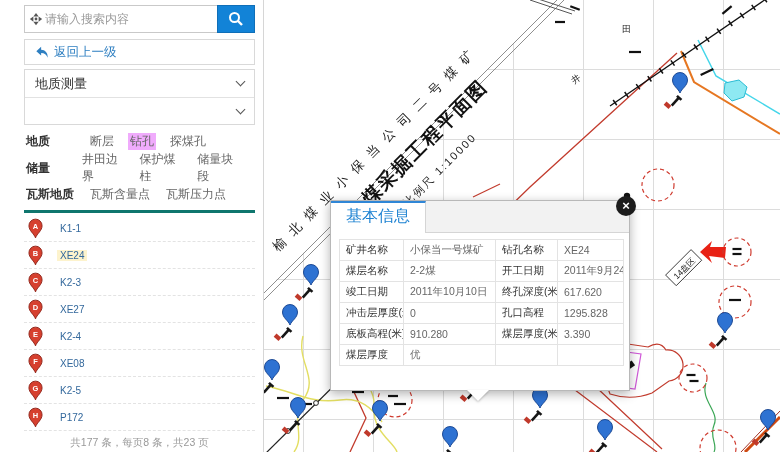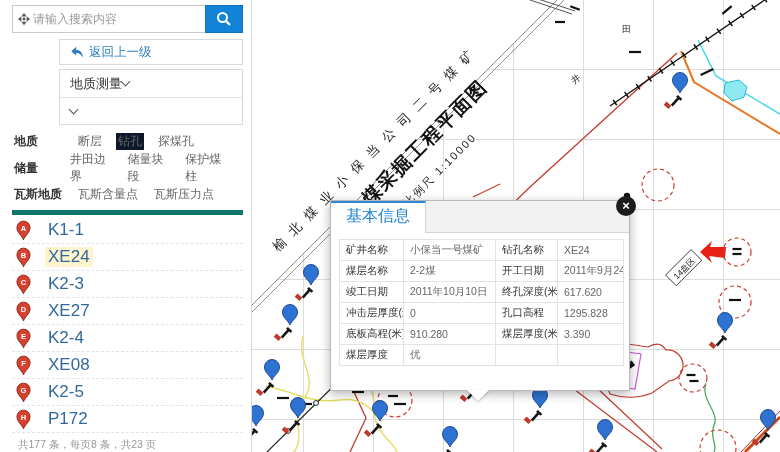--- a/index.html
+++ b/index.html
@@ -1,43 +1,43 @@
 <!DOCTYPE html>
 <html><head>
 <meta charset="utf-8">
 <style>
   html,body{margin:0;padding:0;background:#fff;}
   *{box-sizing:border-box;font-family:"Liberation Sans","DejaVu Sans",sans-serif;}
   #app{position:relative;width:780px;height:452px;overflow:hidden;background:#fff;}
 
   
-  #sidebar{position:absolute;left:4px;top:0;width:248px;height:452px;background:#fff;
+  #sidebar{position:absolute;left:16px;top:0;width:248px;height:452px;background:#fff;
            border-right:1px solid #d6d6d6;z-index:2;padding:5px 8px 0;}
   .search-row{display:flex;height:28px;}
   .search-box{flex:1;display:flex;align-items:center;border:1px solid #c9c9c9;border-right:none;background:#fff;padding:0 4px;}
   .search-box input{border:none;outline:none;flex:1;font-size:12px;color:#444;min-width:0;}
   .search-box input::placeholder{color:#9a9a9a;}
   .search-btn{width:38px;background:#1283d7;border:1px solid #0f6fb8;display:flex;align-items:center;justify-content:center;cursor:pointer;}
-  .panel{border:1px solid #d9d9d9;background:#fff;margin-left:47px;}
+  .panel{border:1px solid #d9d9d9;background:#fff;}
   .back-panel{margin-top:6px;height:26px;display:flex;align-items:center;padding:0 10px;}
   .back-link{display:flex;align-items:center;gap:5px;color:#2e7fc1;font-size:12.5px;cursor:pointer;}
   .select-panel{margin-top:4px;}
-  .select-row{height:27px;display:flex;align-items:center;padding:0 10px;font-size:13px;color:#333;cursor:pointer;}
+  .select-row{height:27px;display:flex;align-items:center;justify-content:space-between;padding:0 10px;font-size:13px;color:#333;cursor:pointer;}
   .select-row + .select-row{border-top:1px solid #e2e2e2;}
   .chev{width:7px;height:7px;border-right:1.7px solid #555;border-bottom:1.7px solid #555;transform:rotate(45deg);margin-top:-4px;}
-  #filter-groups{padding:7px 2px 6px;border-bottom:5px solid #0f766e;}
+  #filter-groups{padding:7px 2px 6px;border-bottom:3px solid #0f766e;}
   .filter-row{display:flex;align-items:center;font-size:12px;line-height:17px;margin:1px 0;}
   .filter-label{width:62px;font-weight:bold;color:#333;}
   .filter-row .opt{color:#666;margin-right:12px;cursor:pointer;padding:0 2px;}
-  .filter-row .opt.hl{background:#0f172a;}
+  .filter-row .opt.hl{background:#f0abfc;}
   #drill-list{margin-top:2px;}
   .list-item{height:27px;display:flex;align-items:center;border-bottom:1px dashed #e3e3e3;cursor:pointer;padding-left:4px;}
-  .item-label{font-size:17px;color:#33689c;margin-left:14px;padding:0 3px;}
+  .item-label{font-size:10px;color:#33689c;margin-left:14px;padding:0 3px;}
   .item-label.hl{background:#fdf3cd;}
-  .list-summary{font-size:10.5px;color:#999;text-align:left;padding:5px 6px 0;}
+  .list-summary{font-size:10.5px;color:#999;text-align:center;padding:5px 6px 0;}
 
   
   #map{position:absolute;left:248px;top:0;width:532px;height:452px;background-color:#fff;
        background-image:
          repeating-linear-gradient(to right, transparent 0, transparent 69px, #dcdcdc 69px, #dcdcdc 70px),
          repeating-linear-gradient(to bottom, transparent 0, transparent 69px, #dcdcdc 69px, #dcdcdc 70px);
        background-position:-14px 0,0 0;z-index:1;}
   #mapsvg{position:absolute;left:0;top:0;}
 
   
@@ -253,22 +253,22 @@
     <div id="filter-groups">
         <div class="filter-row">
           <span class="filter-label">地质</span>
           <span class="opt">断层</span>
           <span class="opt hl">钻孔</span>
           <span class="opt">探煤孔</span>
         </div>
         <div class="filter-row">
           <span class="filter-label">储量</span>
           <span class="opt">井田边界</span>
+          <span class="opt">保护煤柱</span>
           <span class="opt">储量块段</span>
-          <span class="opt">保护煤柱</span>
         </div>
         <div class="filter-row">
           <span class="filter-label">瓦斯地质</span>
           <span class="opt">瓦斯含量点</span>
           <span class="opt">瓦斯压力点</span>
         </div>
       </div>
 
     <div id="drill-list">
         <div class="list-item">

